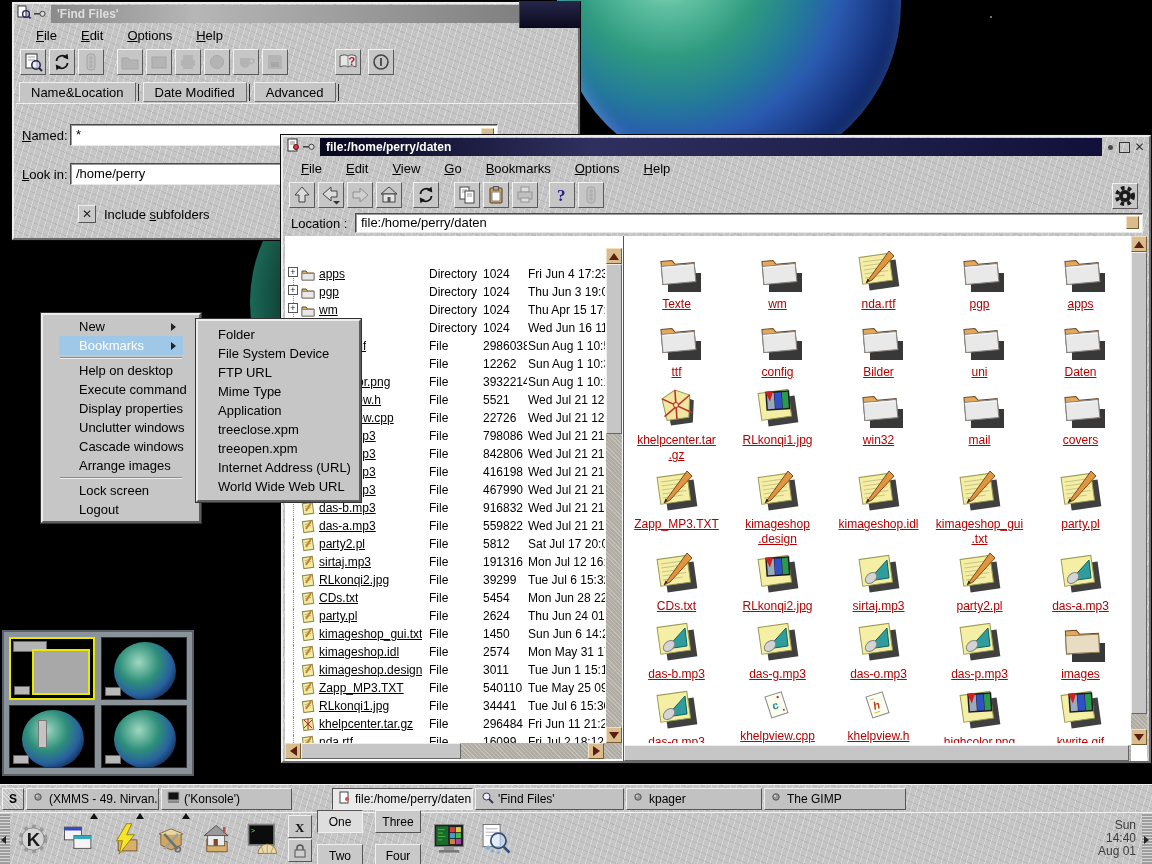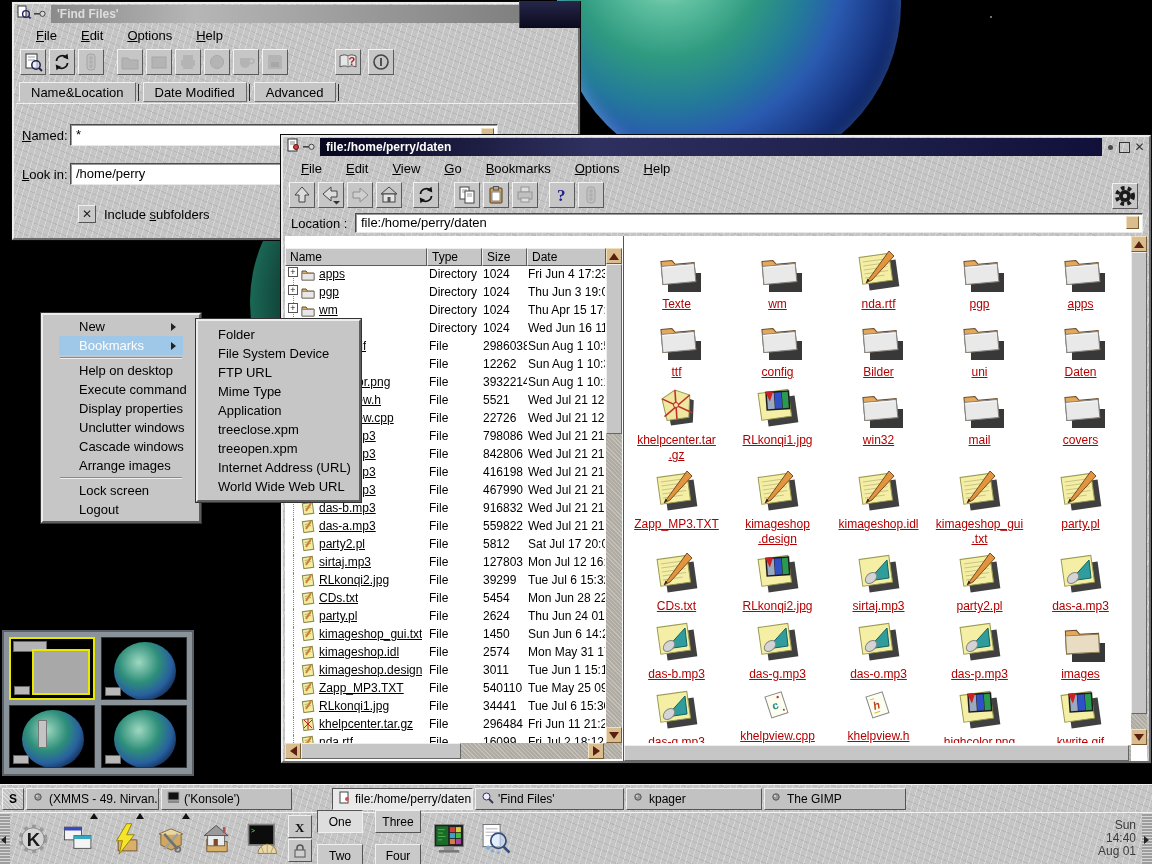--- a/index.html
+++ b/index.html
@@ -342,21 +342,20 @@
       </button>
     <div class="abs" style="left:2px;top:75px;right:2px;height:23px;">
       <span class="flabel" style="left:6px;top:4px;">Location :</span>
       <div class="inp" style="left:70px;top:1px;right:4px;height:20px;padding:1px 5px;">
         <span>file:/home/perry/daten</span>
         <span class="cbox" style="right:3px;top:2px;"></span>
       </div>
     </div>
 
     <div class="abs" style="left:2px;top:99px;width:339px;height:525px;background:#fff;border-right:1px solid #555;">
-      <div class="abs" id="tree-head" style="left:0;top:12px;height:18px;"><span class="hc" style="width: 142px;">Name</span><span class="hc" style="width: 55px;">Type</span><span class="hc" style="width: 45px;">Size</span><span class="hc" style="width: 79px;">Date</span></div>
       <div class="abs" id="tree-rows" style="left:0;top:30px;width:321px;height:477px;overflow:hidden;">
           <div class="trow" style="top: 0px;">
             <span class="tl"></span>
             <span class="pbox">+</span>
             <span class="tic"><svg width="14" height="14" viewBox="0 0 14 14">
                 <path d="M1 4 l4 0 1.5 2 6.5 0 0 7 -12 0 z" fill="#d8b06a" stroke="#6b4a2a"></path>
                 <rect x="1" y="6.5" width="12" height="6.5" fill="#e8e8e8" stroke="#888"></rect>
               </svg></span>
             <span class="tn">apps</span>
             <span class="tt">Directory</span>
@@ -584,21 +583,21 @@
             <span class="tic"><svg width="14" height="14" viewBox="0 0 14 14">
                 <g transform="rotate(-8 7 7)">
                   <rect x="2" y="2" width="10" height="11" fill="#f2eda2" stroke="#8a8a4a"></rect>
                   <line x1="4" y1="5" x2="10" y2="5" stroke="#b8b278"></line>
                   <line x1="4" y1="7" x2="10" y2="7" stroke="#b8b278"></line>
                 </g>
                 <line x1="10" y1="2" x2="5" y2="10" stroke="#d08030" stroke-width="2"></line>
               </svg></span>
             <span class="tn">sirtaj.mp3</span>
             <span class="tt">File</span>
-            <span class="ts">127803</span>
+            <span class="ts">191316</span>
             <span class="td">Mon Jul 12 16:22</span>
           </div>
           <div class="trow" style="top: 306px;">
             <span class="tl"></span>
             <span class="tic"><svg width="14" height="14" viewBox="0 0 14 14">
                 <g transform="rotate(-8 7 7)">
                   <rect x="2" y="2" width="10" height="11" fill="#f2eda2" stroke="#8a8a4a"></rect>
                   <line x1="4" y1="5" x2="10" y2="5" stroke="#b8b278"></line>
                   <line x1="4" y1="7" x2="10" y2="7" stroke="#b8b278"></line>
                 </g>

